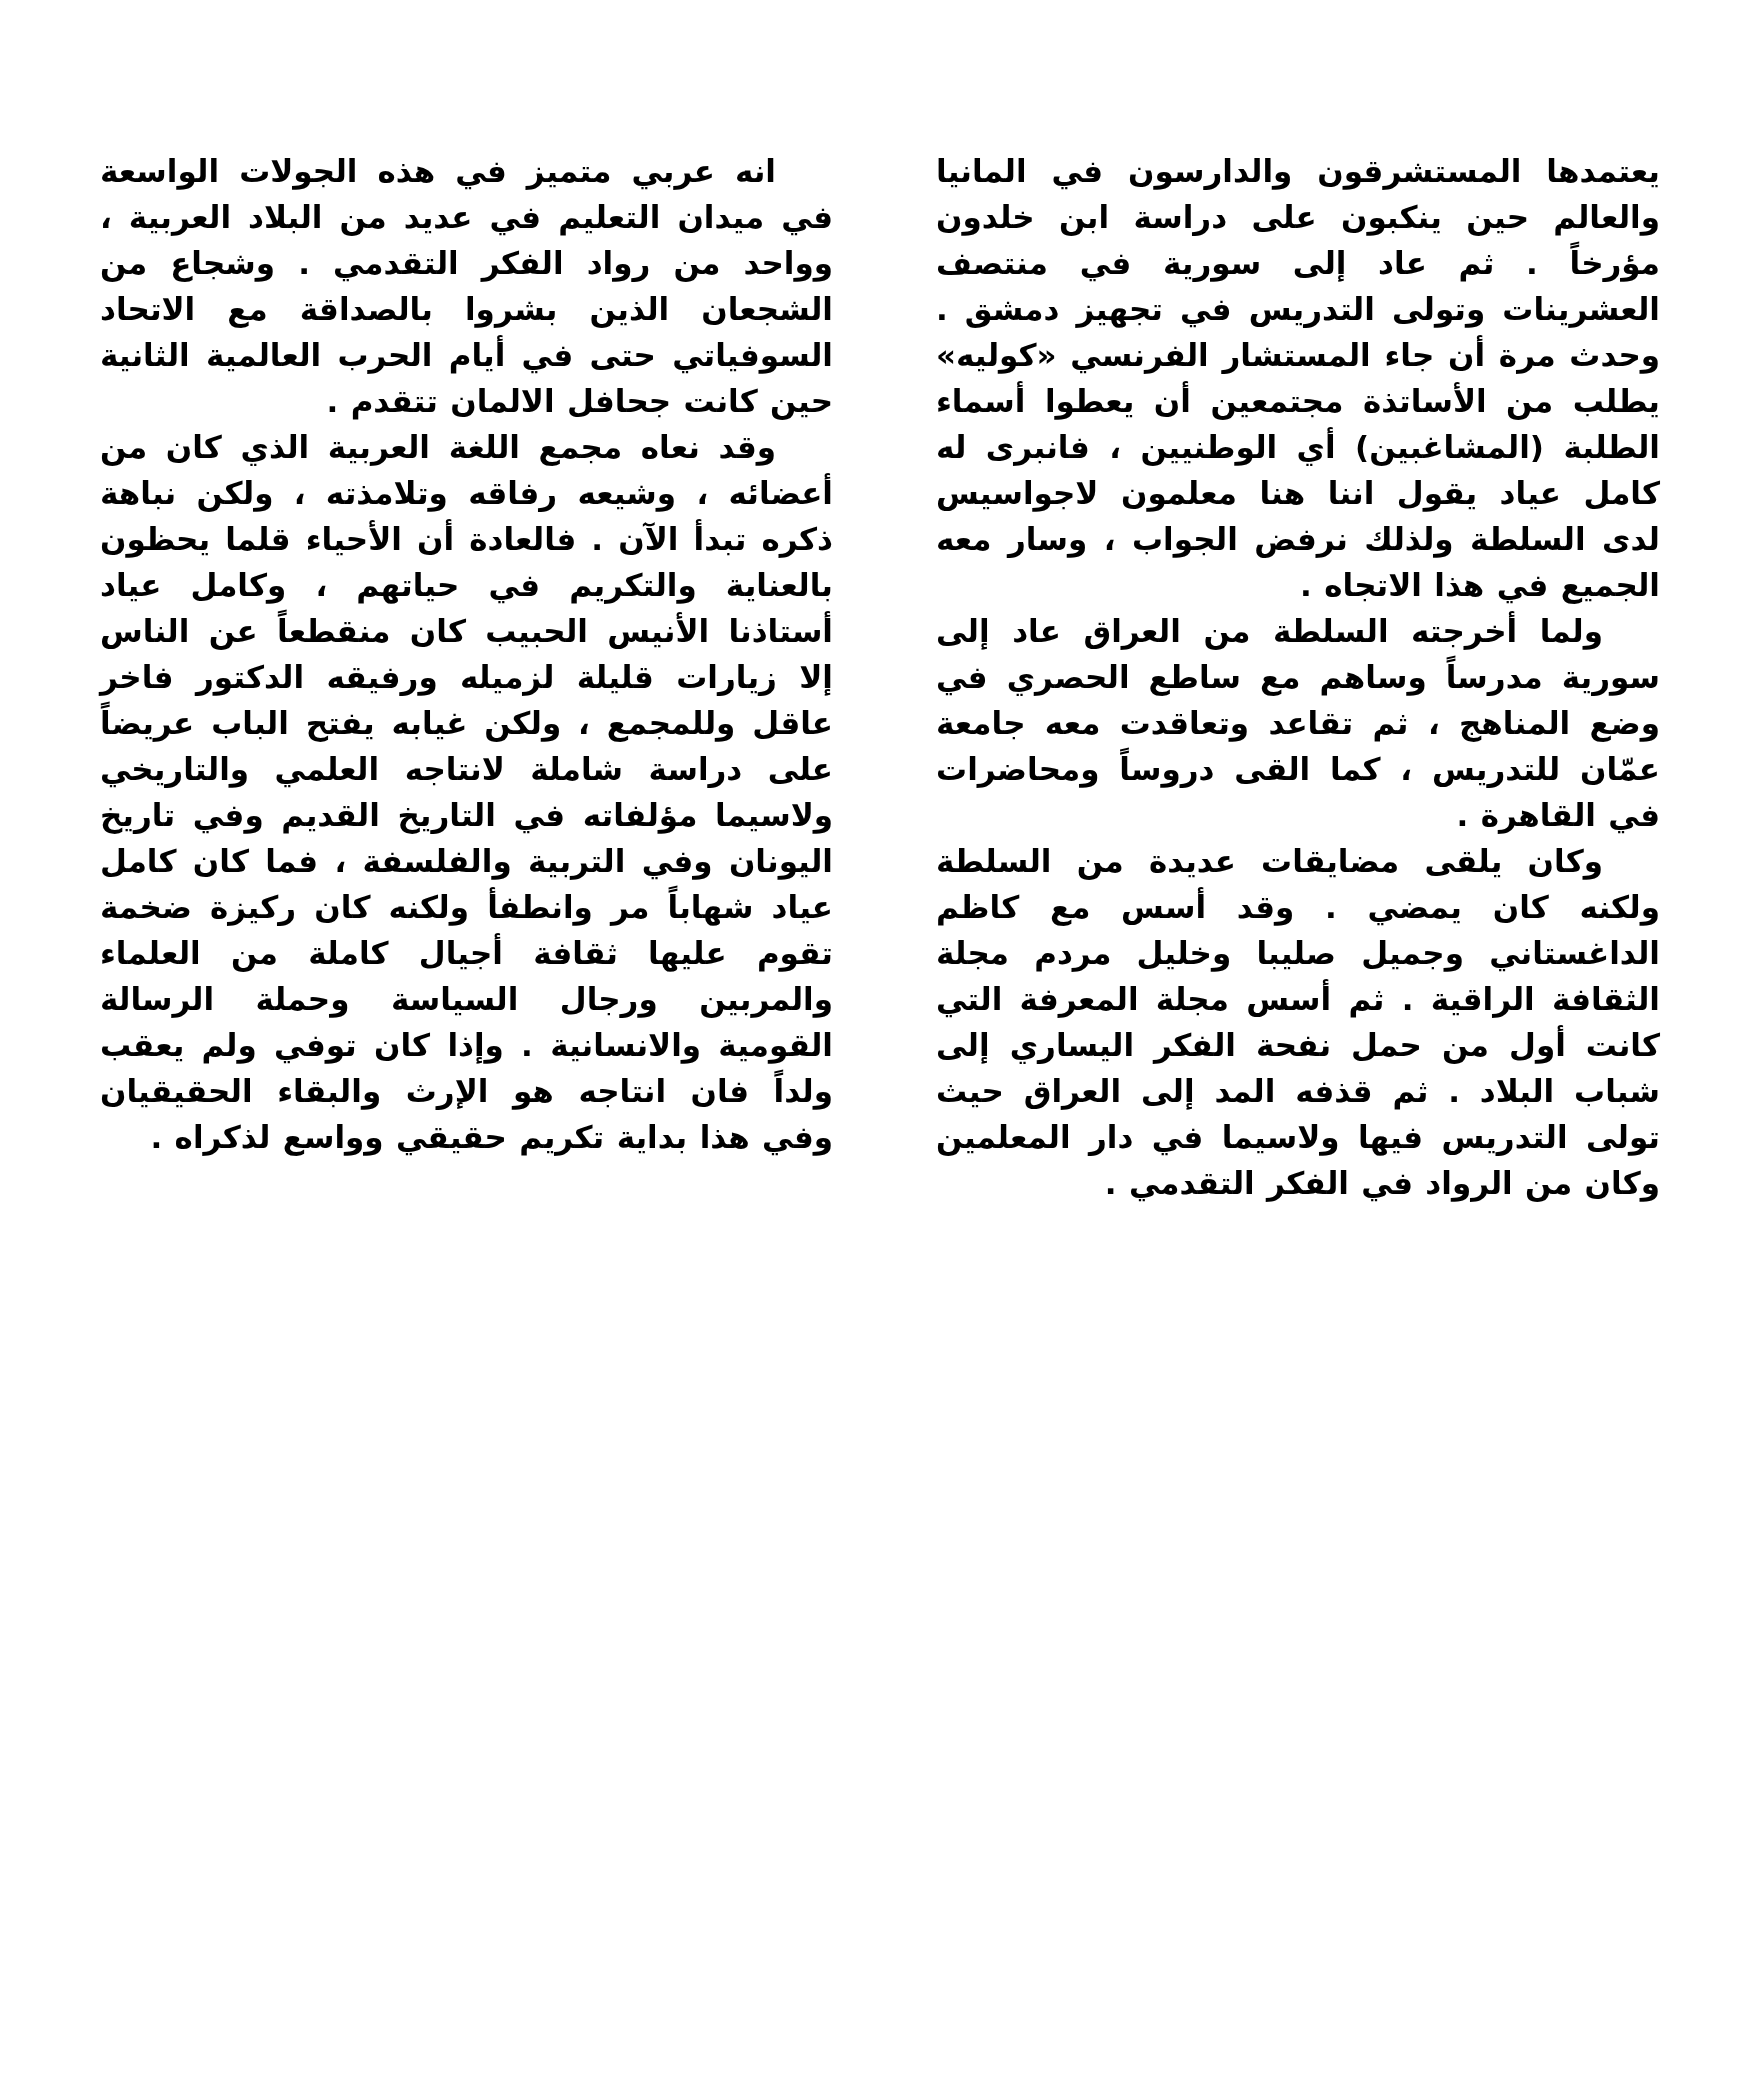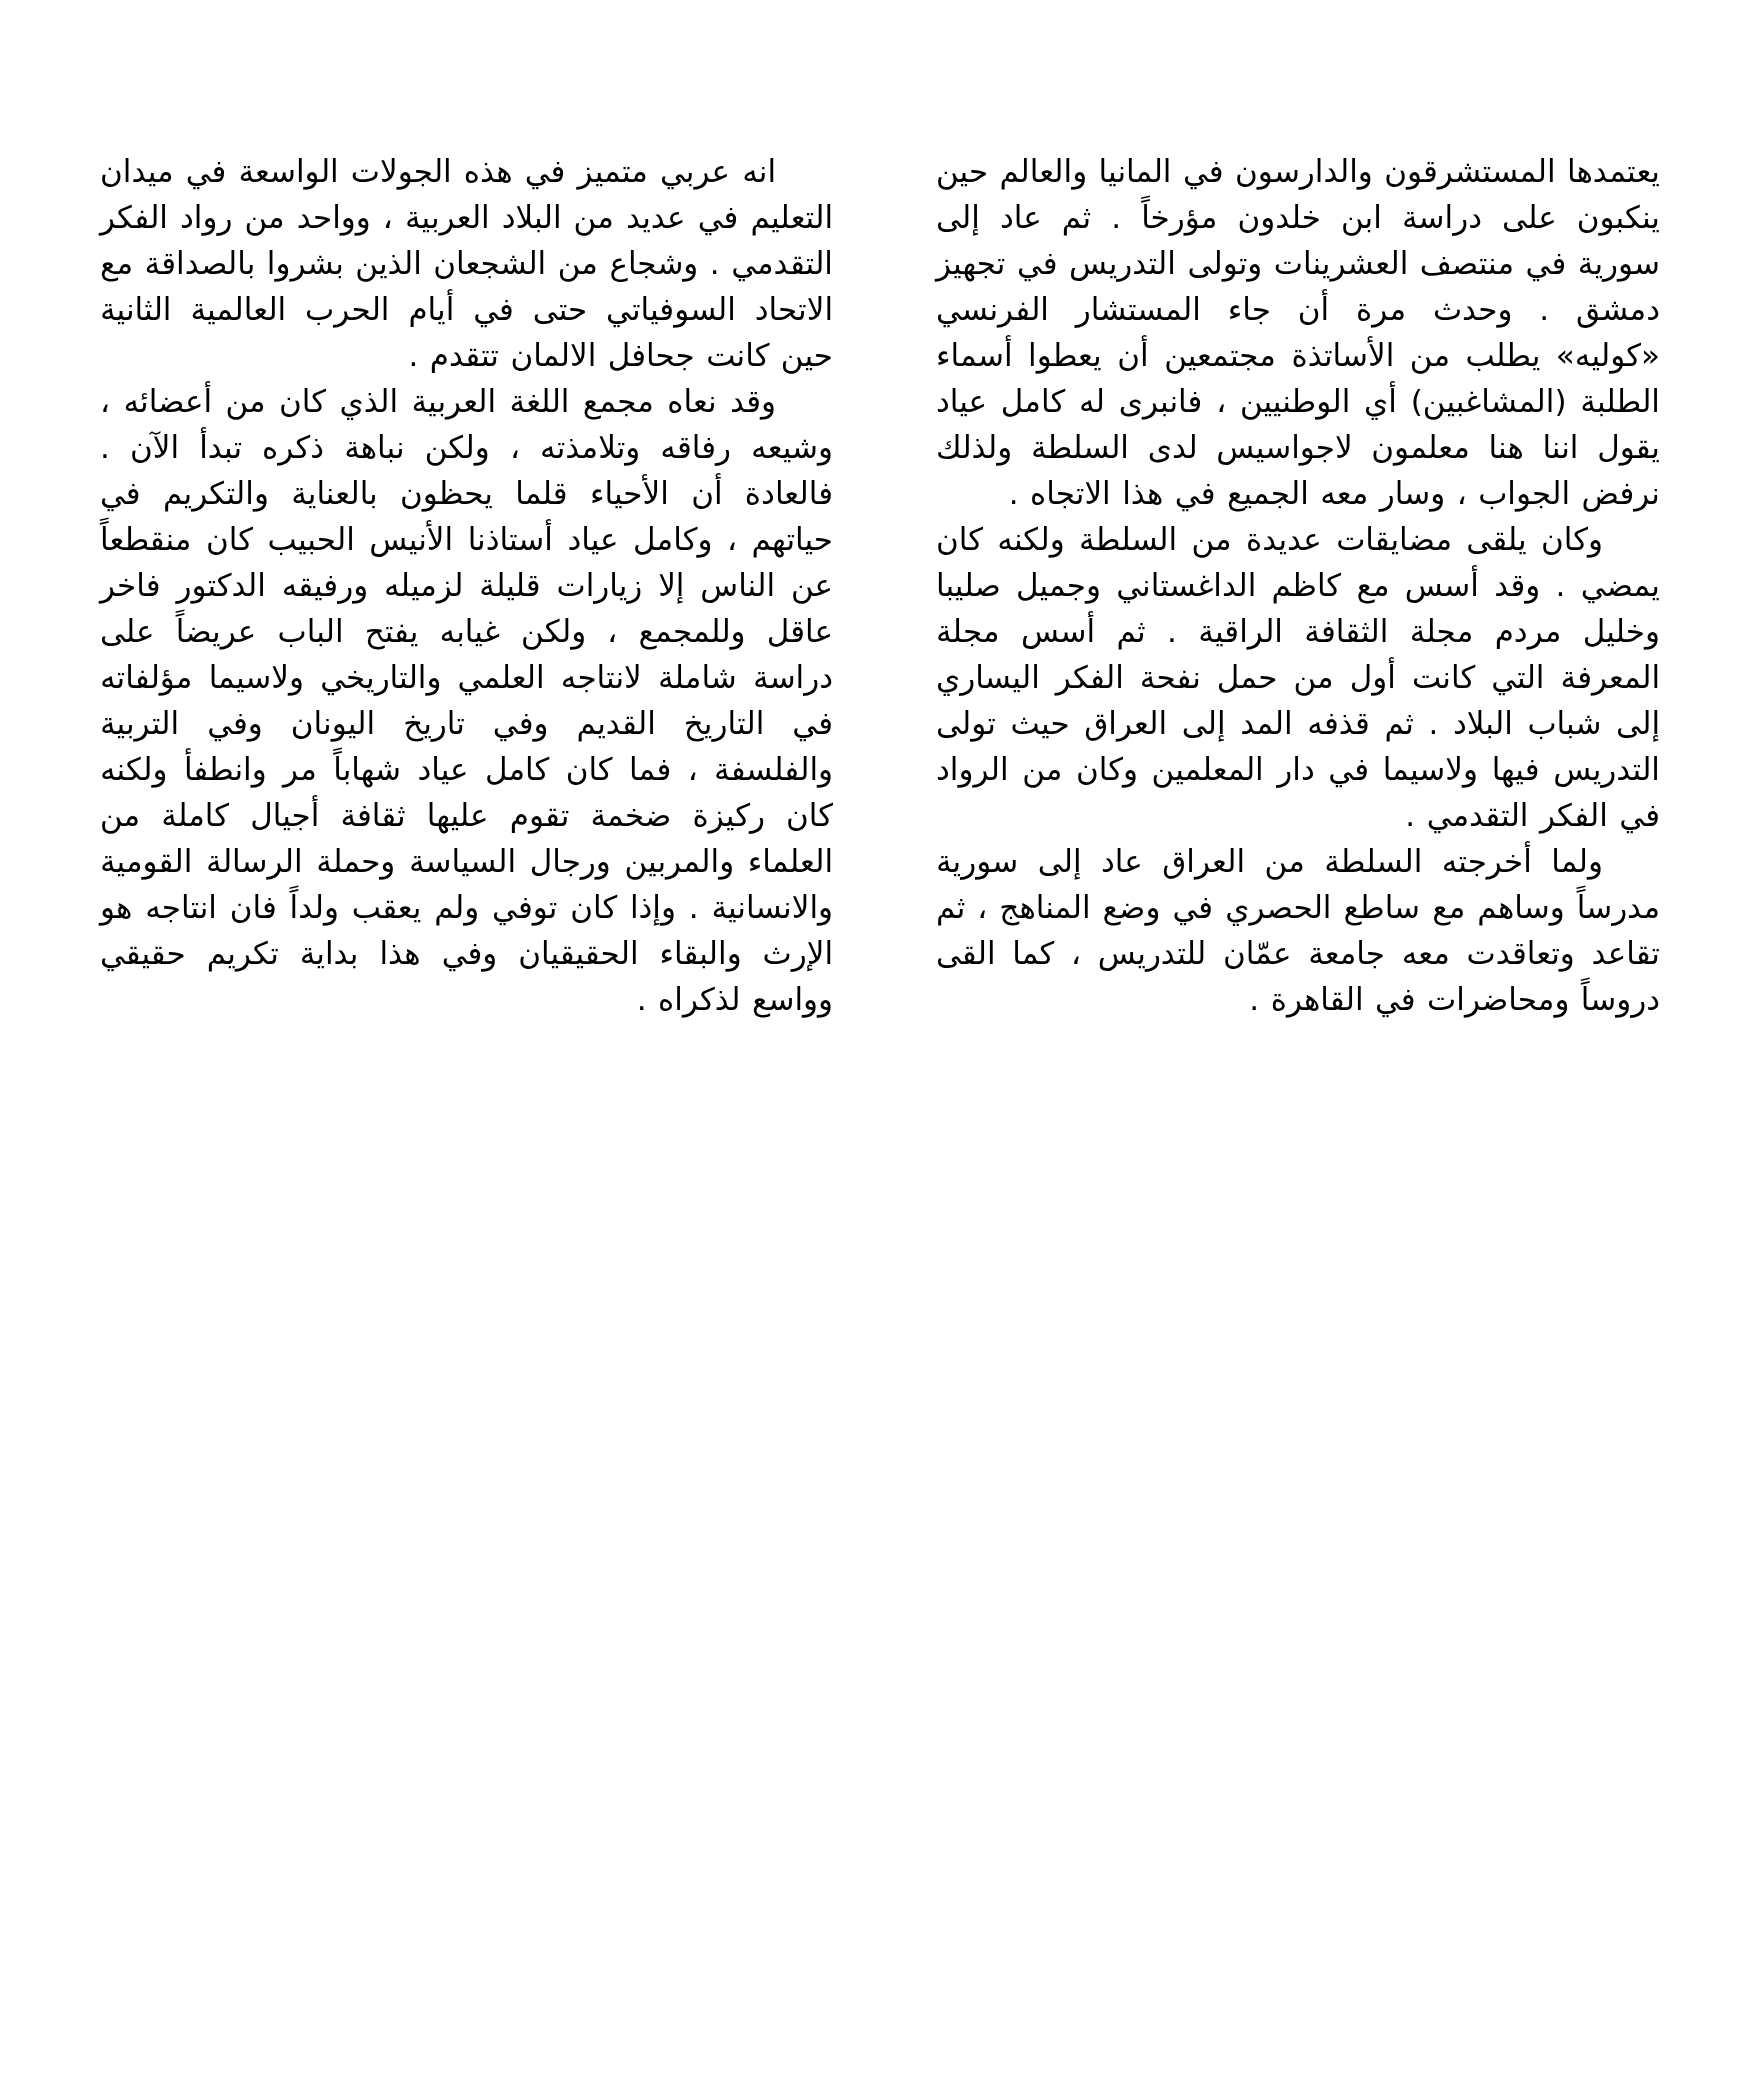--- a/index.html
+++ b/index.html
@@ -21,21 +21,21 @@
       width: 1752px;
       height: 2097px;
       background: #ffffff;
     }
     .column {
       position: absolute;
       top: 148px;
       direction: rtl;
       text-align: justify;
       text-align-last: right;
-      font-weight: normal;
+      font-weight: bold;
       font-size: 31px;
       line-height: 46px;
       letter-spacing: 0px;
       word-spacing: 1.6px;
     }
     .column.right {
       right: 92px;   
       width: 724px;
     }
     .column.left {
@@ -53,22 +53,22 @@
       text-indent: 0;
     }
   </style>
 </head>
 <body>
 
 <div class="page">
 
   <div class="column right">
     <p class="para cont">يعتمدها المستشرقون والدارسون في المانيا والعالم حين ينكبون على دراسة ابن خلدون مؤرخاً . ثم عاد إلى سورية في منتصف العشرينات وتولى التدريس في تجهيز دمشق . وحدث مرة أن جاء المستشار الفرنسي «كوليه» يطلب من الأساتذة مجتمعين أن يعطوا أسماء الطلبة (المشاغبين) أي الوطنيين ، فانبرى له كامل عياد يقول اننا هنا معلمون لاجواسيس لدى السلطة ولذلك نرفض الجواب ، وسار معه الجميع في هذا الاتجاه .</p>
+    <p class="para indent">ولما أخرجته السلطة من العراق عاد إلى سورية مدرساً وساهم مع ساطع الحصري في وضع المناهج ، ثم تقاعد وتعاقدت معه جامعة عمّان للتدريس ، كما القى دروساً ومحاضرات في القاهرة .</p>
     <p class="para indent">وكان يلقى مضايقات عديدة من السلطة ولكنه كان يمضي . وقد أسس مع كاظم الداغستاني وجميل صليبا وخليل مردم مجلة الثقافة الراقية . ثم أسس مجلة المعرفة التي كانت أول من حمل نفحة الفكر اليساري إلى شباب البلاد . ثم قذفه المد إلى العراق حيث تولى التدريس فيها ولاسيما في دار المعلمين وكان من الرواد في الفكر التقدمي .</p>
-    <p class="para indent">ولما أخرجته السلطة من العراق عاد إلى سورية مدرساً وساهم مع ساطع الحصري في وضع المناهج ، ثم تقاعد وتعاقدت معه جامعة عمّان للتدريس ، كما القى دروساً ومحاضرات في القاهرة .</p>
   </div>
 
   <div class="column left">
     <p class="para indent">انه عربي متميز في هذه الجولات الواسعة في ميدان التعليم في عديد من البلاد العربية ، وواحد من رواد الفكر التقدمي . وشجاع من الشجعان الذين بشروا بالصداقة مع الاتحاد السوفياتي حتى في أيام الحرب العالمية الثانية حين كانت جحافل الالمان تتقدم .</p>
     <p class="para indent">وقد نعاه مجمع اللغة العربية الذي كان من أعضائه ، وشيعه رفاقه وتلامذته ، ولكن نباهة ذكره تبدأ الآن . فالعادة أن الأحياء قلما يحظون بالعناية والتكريم في حياتهم ، وكامل عياد أستاذنا الأنيس الحبيب كان منقطعاً عن الناس إلا زيارات قليلة لزميله ورفيقه الدكتور فاخر عاقل وللمجمع ، ولكن غيابه يفتح الباب عريضاً على دراسة شاملة لانتاجه العلمي والتاريخي ولاسيما مؤلفاته في التاريخ القديم وفي تاريخ اليونان وفي التربية والفلسفة ، فما كان كامل عياد شهاباً مر وانطفأ ولكنه كان ركيزة ضخمة تقوم عليها ثقافة أجيال كاملة من العلماء والمربين ورجال السياسة وحملة الرسالة القومية والانسانية . وإذا كان توفي ولم يعقب ولداً فان انتاجه هو الإرث والبقاء الحقيقيان وفي هذا بداية تكريم حقيقي وواسع لذكراه .</p>
   </div>
 
 </div>
 
 

